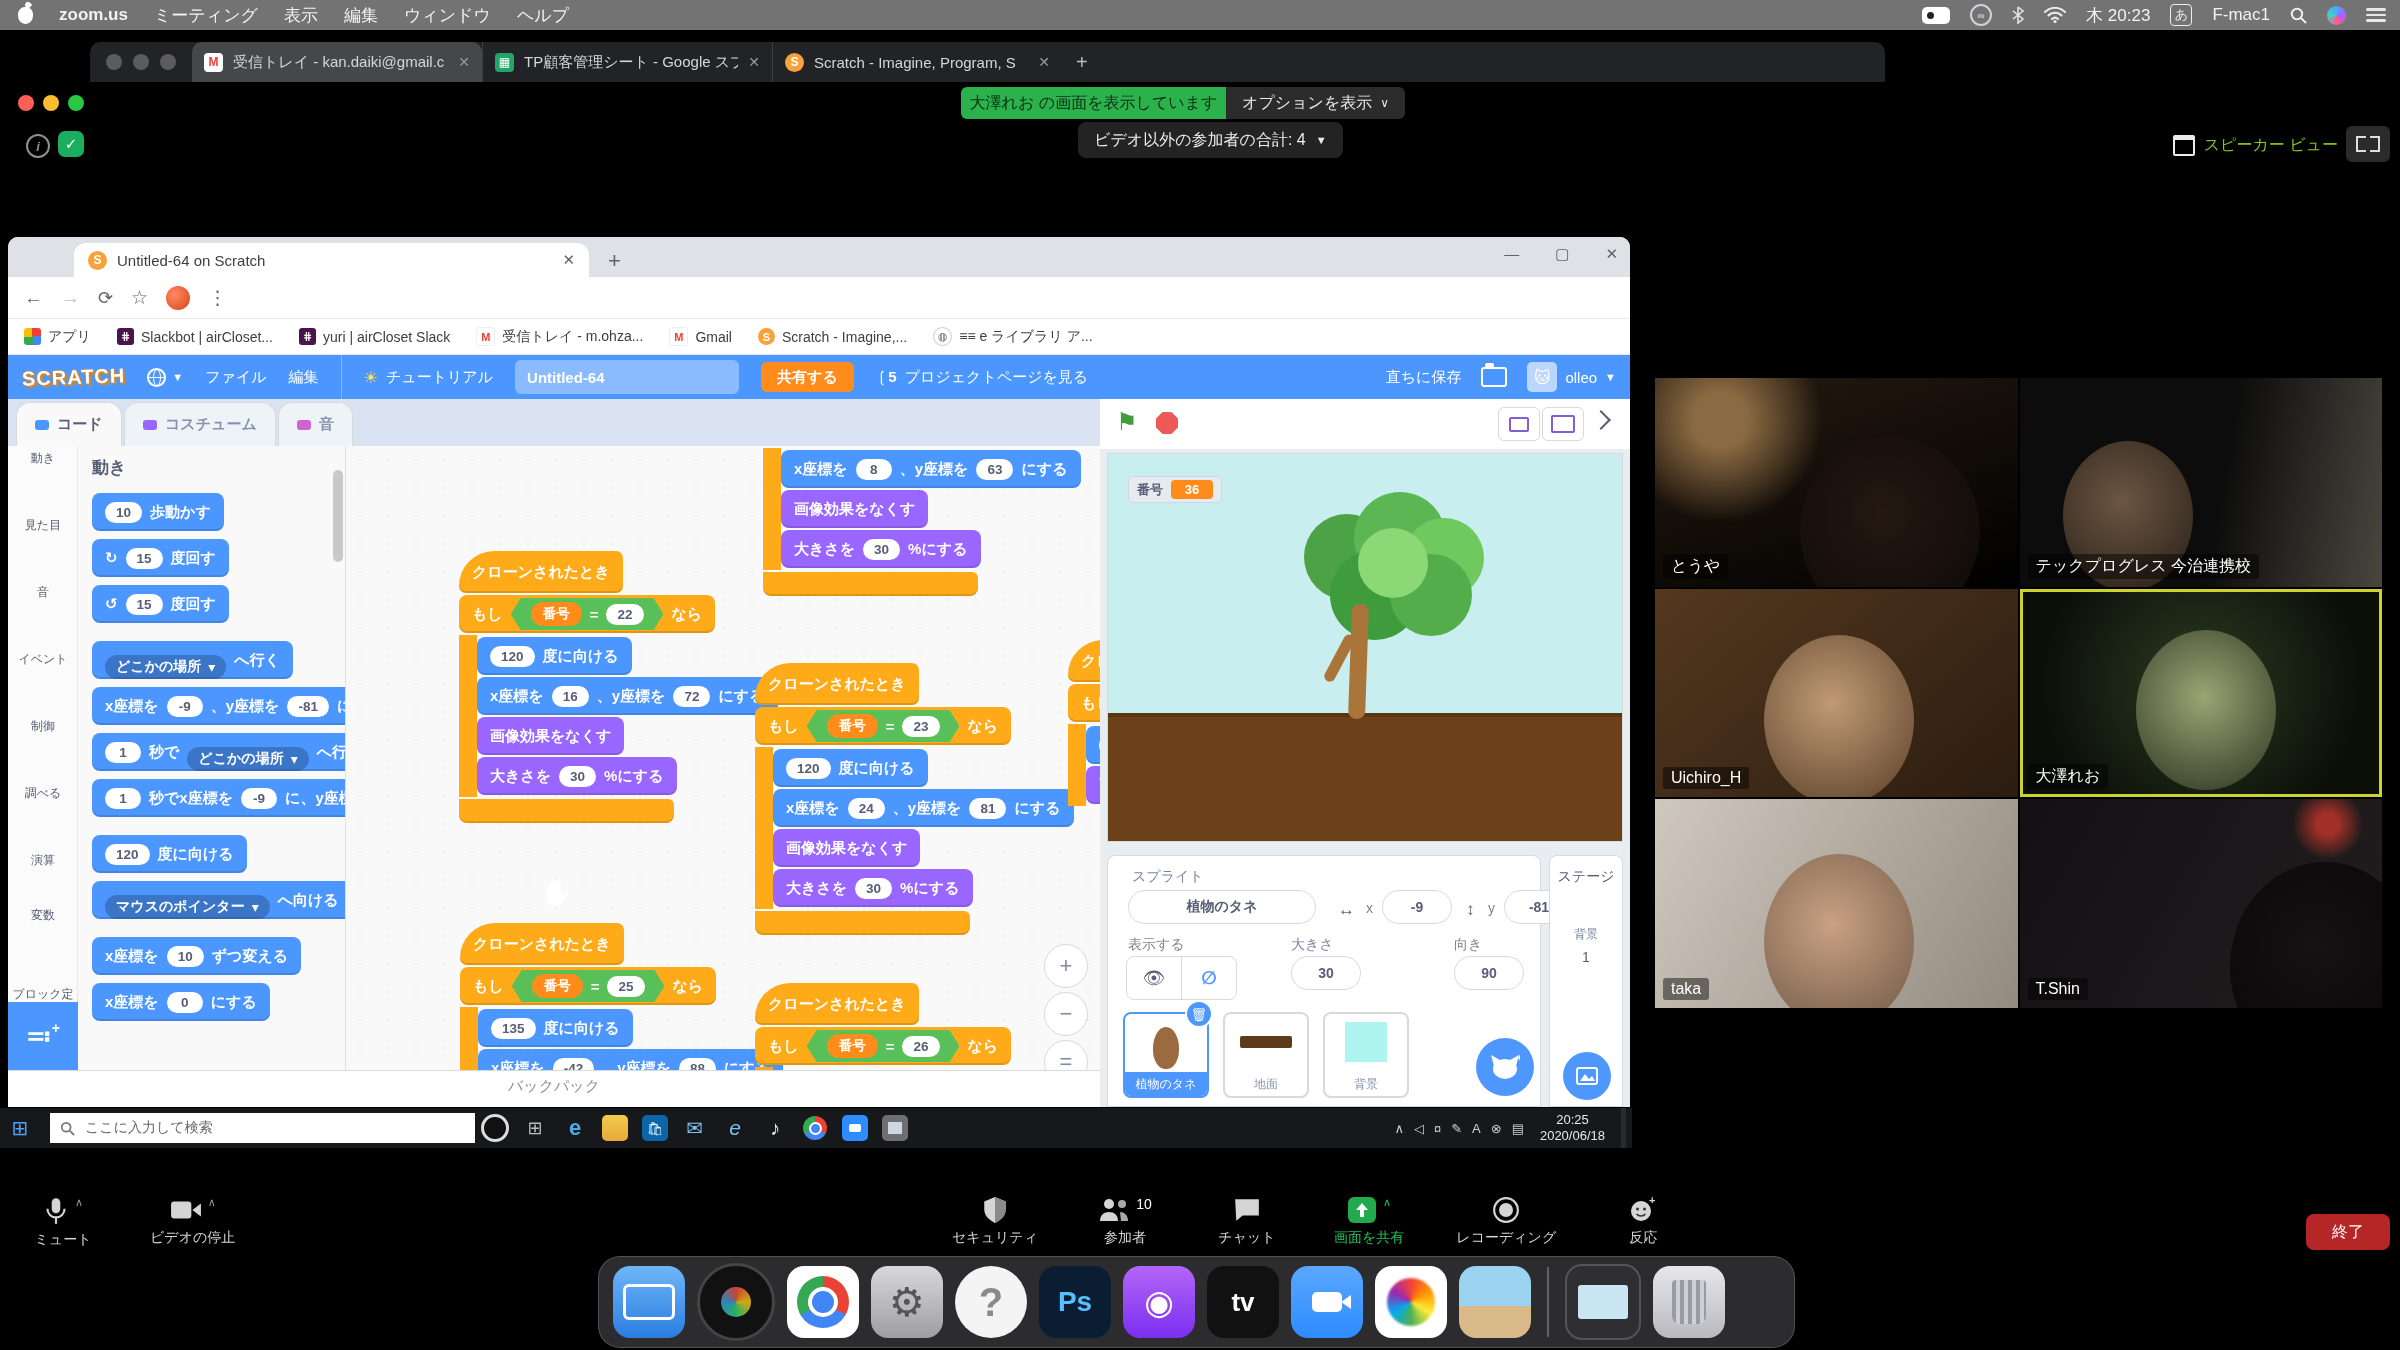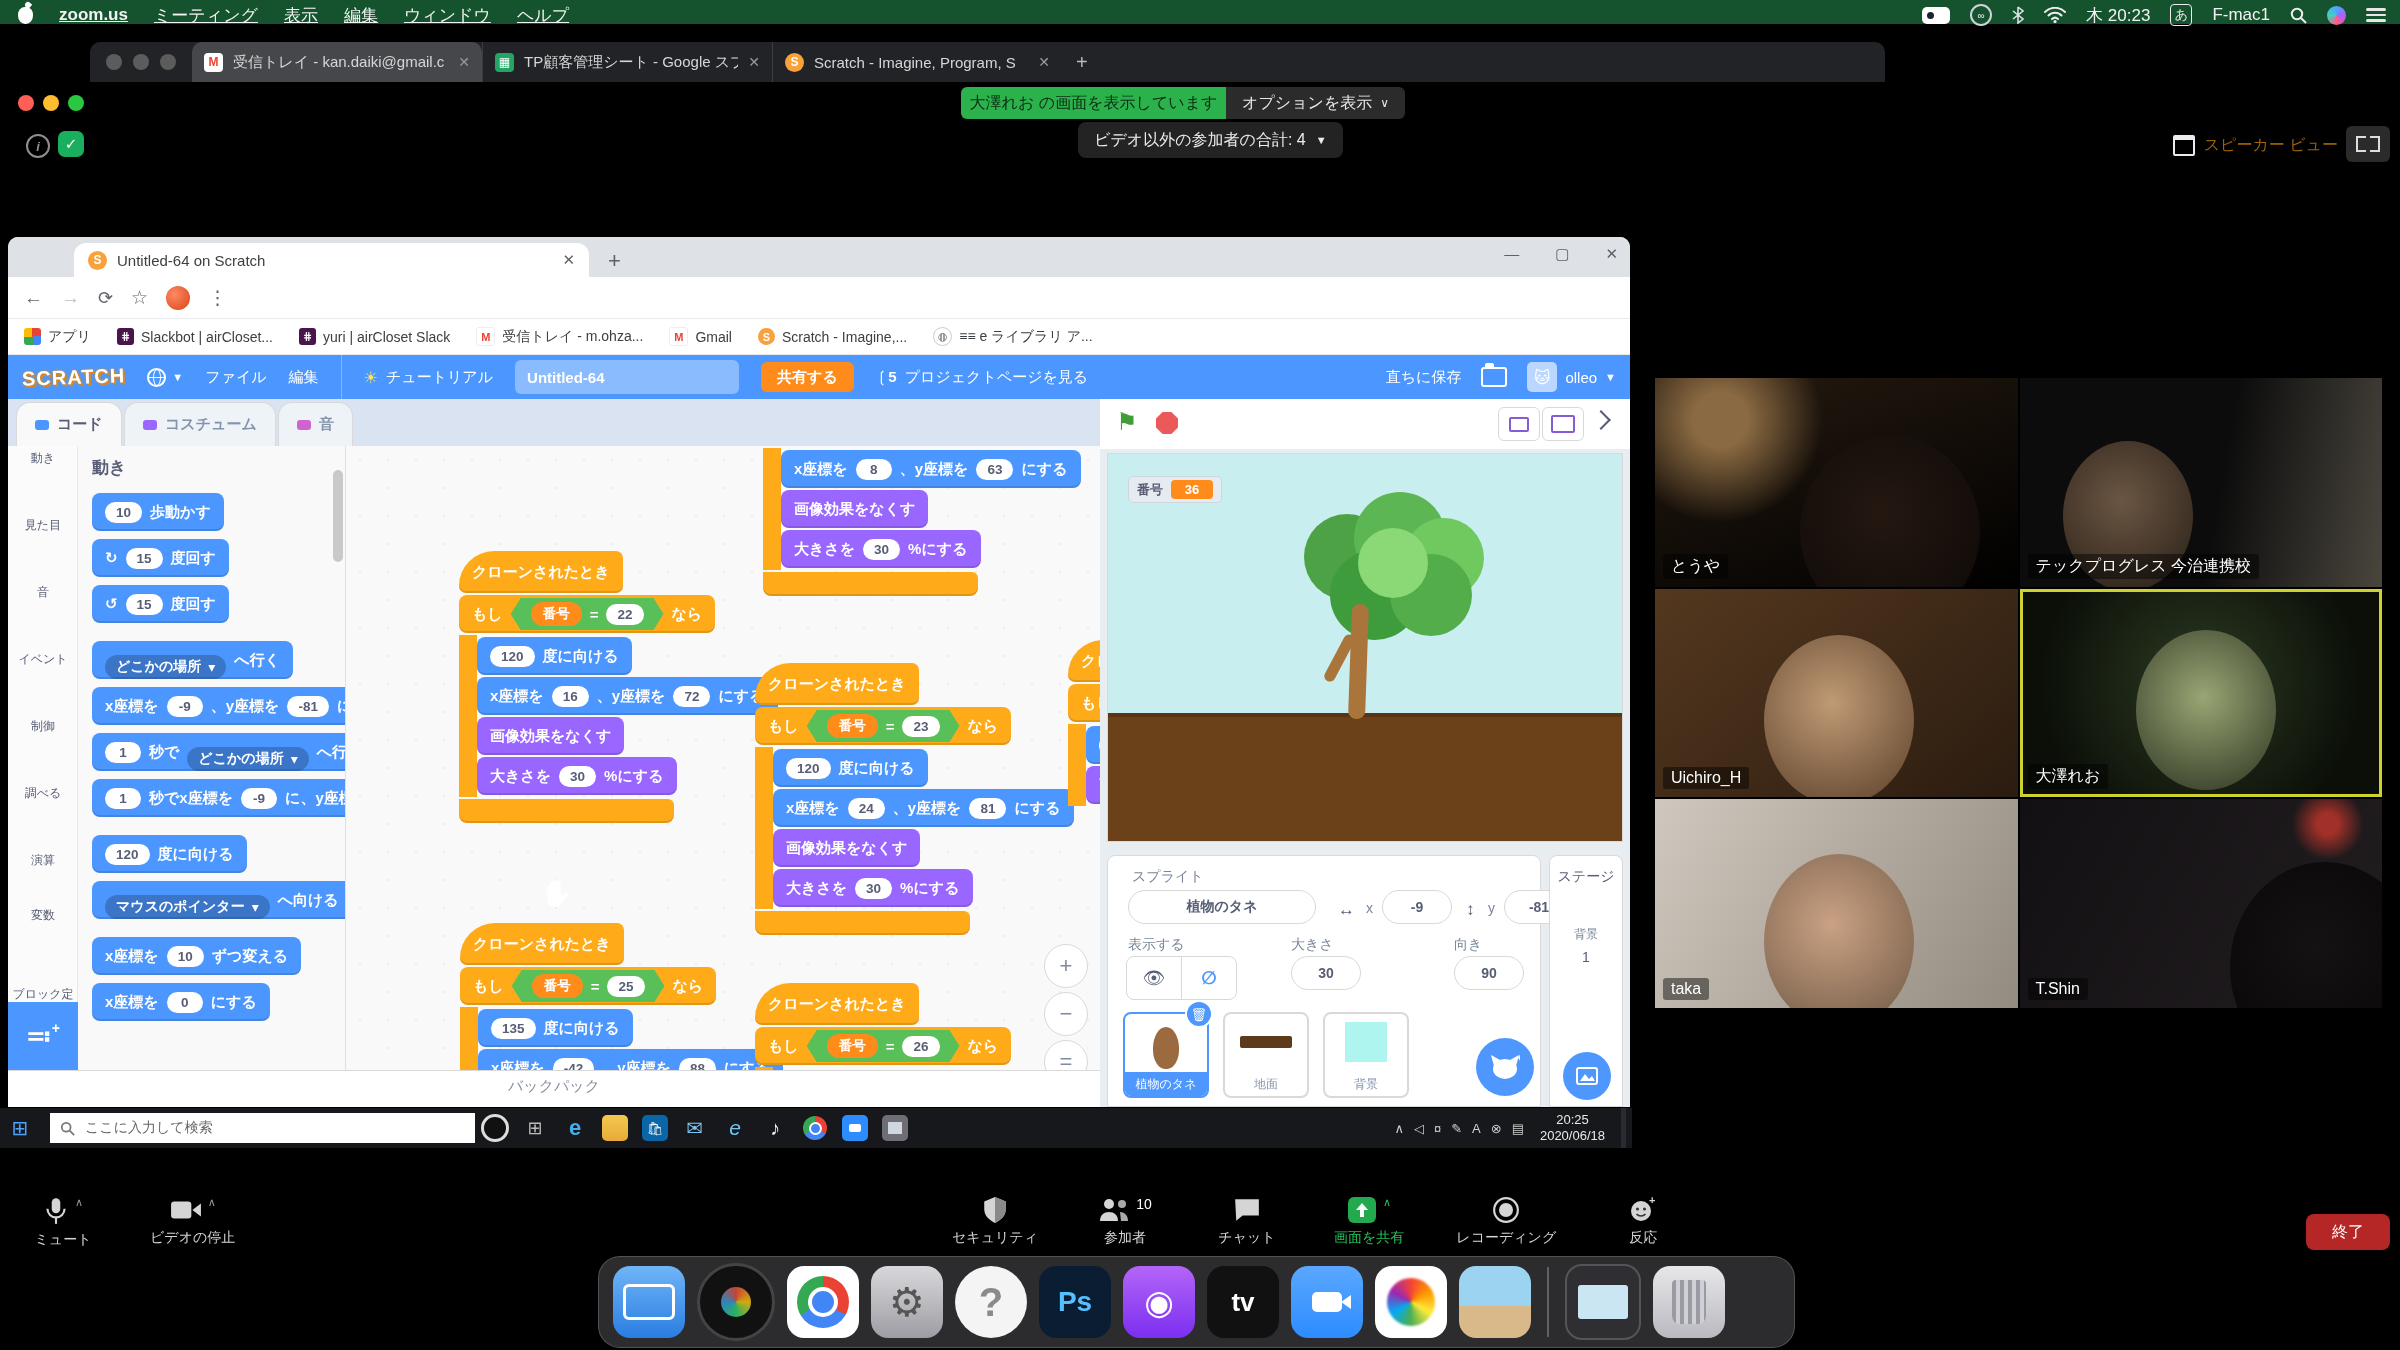--- a/index.html
+++ b/index.html
@@ -1,20 +1,20 @@
 <!DOCTYPE html>
 <html><head>
 <meta charset="utf-8">
 <style>
   html,body{margin:0;padding:0;background:#000;width:2400px;height:1350px;overflow:hidden;
     font-family:"Liberation Sans","DejaVu Sans",sans-serif;}
   .abs{position:absolute;}
   .flex{display:flex;align-items:center;}
   
-  #menubar{left:0;top:0;width:2400px;height:24px;background:#14532d;color:#f2f2f2;font-size:17px;z-index:90;text-decoration:underline;}
+  #menubar{left:0;top:0;width:2400px;height:30px;background:#737373;color:#f2f2f2;font-size:17px;z-index:90;}
   #menubar .flex{height:30px;}
   #menu-left{padding-left:18px;gap:26px;}
   #menu-left .brand{font-weight:bold;}
   #menu-right{position:absolute;right:14px;top:0;gap:20px;}
   .apple{width:15px;height:17px;background:#fff;border-radius:45% 45% 48% 48%;position:relative;}
   .apple:before{content:"";position:absolute;right:2px;top:-5px;width:6px;height:6px;background:#fff;border-radius:60% 0 60% 60%;transform:rotate(40deg);}
   .mb-ico{display:inline-flex;align-items:center;justify-content:center;height:30px;color:#e8e8e8;}
   .campill{width:28px;height:17px;background:#fff;border-radius:5px;position:relative;}
   .campill:after{content:"";position:absolute;left:5px;top:5px;width:7px;height:7px;border-radius:50%;background:#1d2230;}
   .cc-circle{width:18px;height:18px;border-radius:50%;border:2px solid #cfd2d8;color:#cfd2d8;font-size:10px;display:flex;align-items:center;justify-content:center;font-weight:bold;}
@@ -37,21 +37,21 @@
   #banner{left:961px;top:87px;width:265px;height:32px;background:#2bb24c;color:#0c2e13;font-size:16px;
      display:flex;align-items:center;justify-content:center;border-radius:6px 0 0 6px;z-index:60;}
   #banner-opt{left:1226px;top:87px;height:32px;padding:0 16px;background:#2b2b2b;color:#e8e8e8;font-size:16px;
      display:flex;align-items:center;gap:8px;border-radius:0 6px 6px 0;z-index:60;}
   #info-ico{left:26px;top:134px;width:20px;height:20px;border:2px solid #8f8f8f;border-radius:50%;color:#8f8f8f;
      font-size:13px;display:flex;align-items:center;justify-content:center;font-style:italic;font-weight:bold;}
   #shield-ico{left:58px;top:131px;width:26px;height:26px;background:#1aae5f;border-radius:7px;color:#fff;
      display:flex;align-items:center;justify-content:center;font-size:15px;font-weight:bold;}
   #nonvideo-pill{left:1078px;top:122px;height:36px;padding:0 16px;background:#232323;border-radius:8px;color:#ececec;
      font-size:16px;display:flex;align-items:center;gap:10px;}
-  #speaker-view{right:62px;top:128px;height:34px;display:flex;align-items:center;gap:9px;color:#a16207;font-size:16px;}
+  #speaker-view{right:62px;top:128px;height:34px;display:flex;align-items:center;gap:9px;color:#84cc16;font-size:16px;}
   .gridico{width:18px;height:14px;border:2px solid #ececec;border-top-width:5px;border-radius:2px;}
   #fs-btn{right:10px;top:126px;width:44px;height:36px;background:#2b2b2b;border-radius:6px;position:absolute;}
   #fs-btn i{position:absolute;width:8px;height:8px;border:2px solid #ddd;}
   #fs-btn i.a{left:10px;top:10px;border-right:none;border-bottom:none;}
   #fs-btn i.b{right:10px;top:10px;border-left:none;border-bottom:none;}
   #fs-btn i.c{left:10px;bottom:10px;border-right:none;border-top:none;}
   #fs-btn i.d{right:10px;bottom:10px;border-left:none;border-top:none;}
   
   #chromewin{left:8px;top:237px;width:1622px;height:870px;background:#fff;border-radius:10px 10px 0 0;}
   #wtitlebar{left:8px;top:237px;width:1622px;height:40px;background:#dee1e6;border-radius:10px 10px 0 0;}

